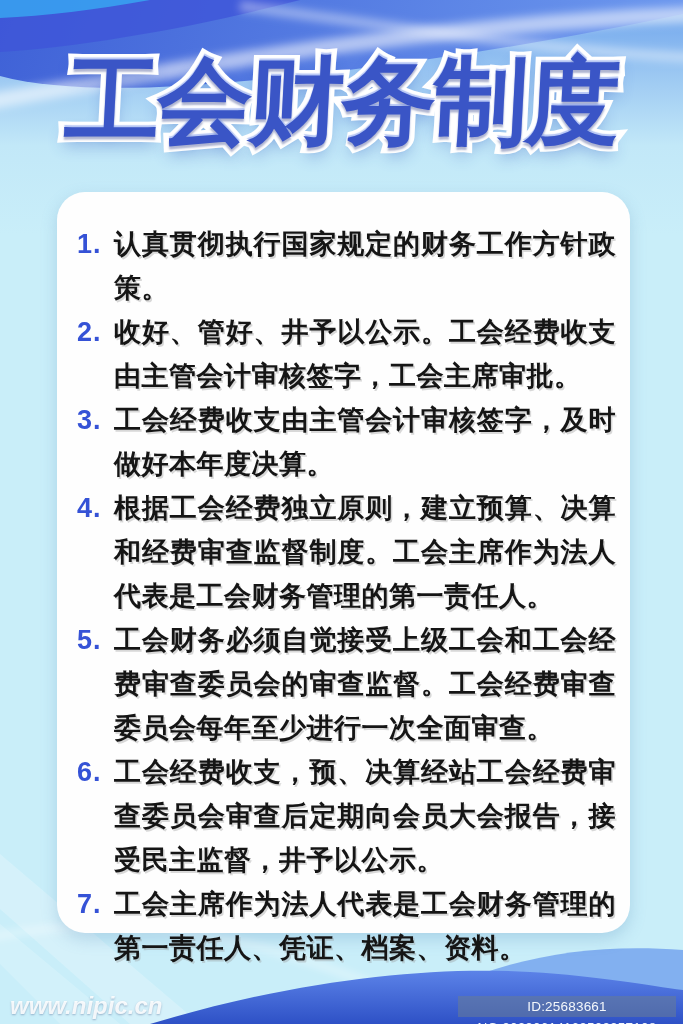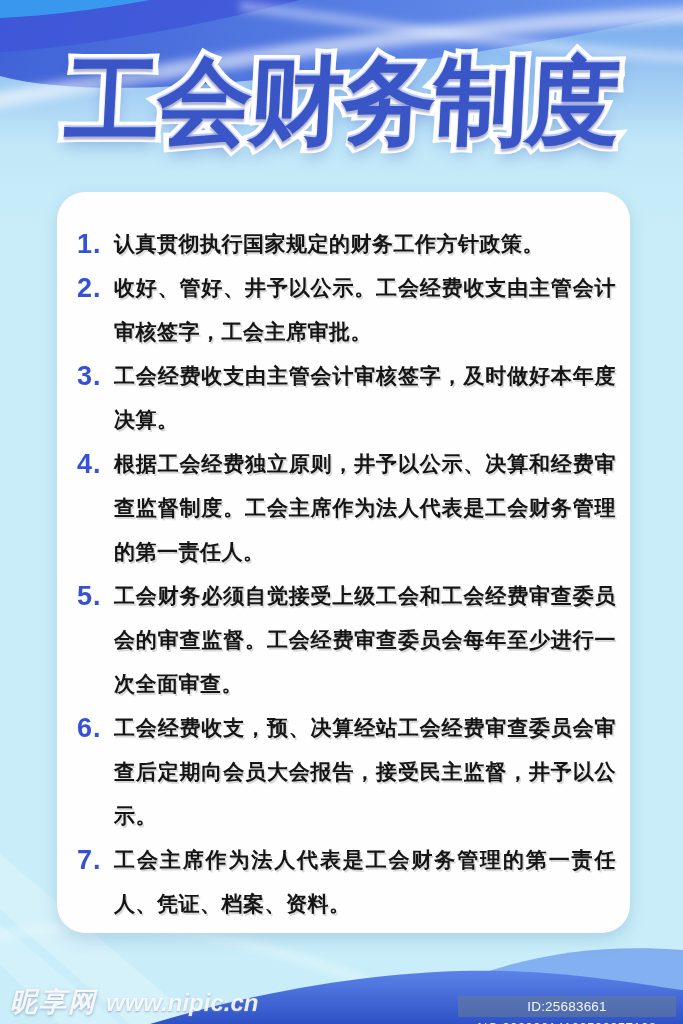--- a/index.html
+++ b/index.html
@@ -61,21 +61,21 @@
     color:#3552d6;
     font-weight:800;
     font-size:27px;
     line-height:44px;
     letter-spacing:1px;
   }
   .item .text {
     flex:1;
     color:#151515;
     font-weight:600;
-    font-size:21px;
+    font-size:27px;
     line-height:44px;
     letter-spacing:0.5px;
     text-align:justify;
     text-shadow:1.5px 1.5px 0 rgba(145,145,145,0.35);
   }
 
   
   .watermark {
     position:absolute; left:10px; bottom:4px;
     display:flex; align-items:baseline; gap:9px;
@@ -161,36 +161,35 @@
     <div class="item">
       <span class="num">2.</span>
       <span class="text">收好、管好、井予以公示。工会经费收支由主管会计审核签字，工会主席审批。</span>
     </div>
     <div class="item">
       <span class="num">3.</span>
       <span class="text">工会经费收支由主管会计审核签字，及时做好本年度决算。</span>
     </div>
     <div class="item">
       <span class="num">4.</span>
-      <span class="text">根据工会经费独立原则，井予以公示、决算和经费审查监督制度。工会主席作为法人代表是工会财务管理的第一责任人。</span>
+      <span class="text">根据工会经费独立原则，建立预算、决算和经费审查监督制度。工会主席作为法人代表是工会财务管理的第一责任人。</span>
     </div>
     <div class="item">
       <span class="num">5.</span>
       <span class="text">工会财务必须自觉接受上级工会和工会经费审查委员会的审查监督。工会经费审查委员会每年至少进行一次全面审查。</span>
     </div>
     <div class="item">
       <span class="num">6.</span>
       <span class="text">工会经费收支，预、决算经站工会经费审查委员会审查后定期向会员大会报告，接受民主监督，井予以公示。</span>
     </div>
     <div class="item">
       <span class="num">7.</span>
       <span class="text">工会主席作为法人代表是工会财务管理的第一责任人、凭证、档案、资料。</span>
     </div>
   </div>
 
   <div class="watermark">
-    <span class="wm-logo">昵享网</span>
     <span class="wm-url">www.nipic.cn</span>
   </div>
 
   <div class="id-badge">ID:25683661 NO:20230614162503257108</div>
 
 </div>
 
 </body></html>

